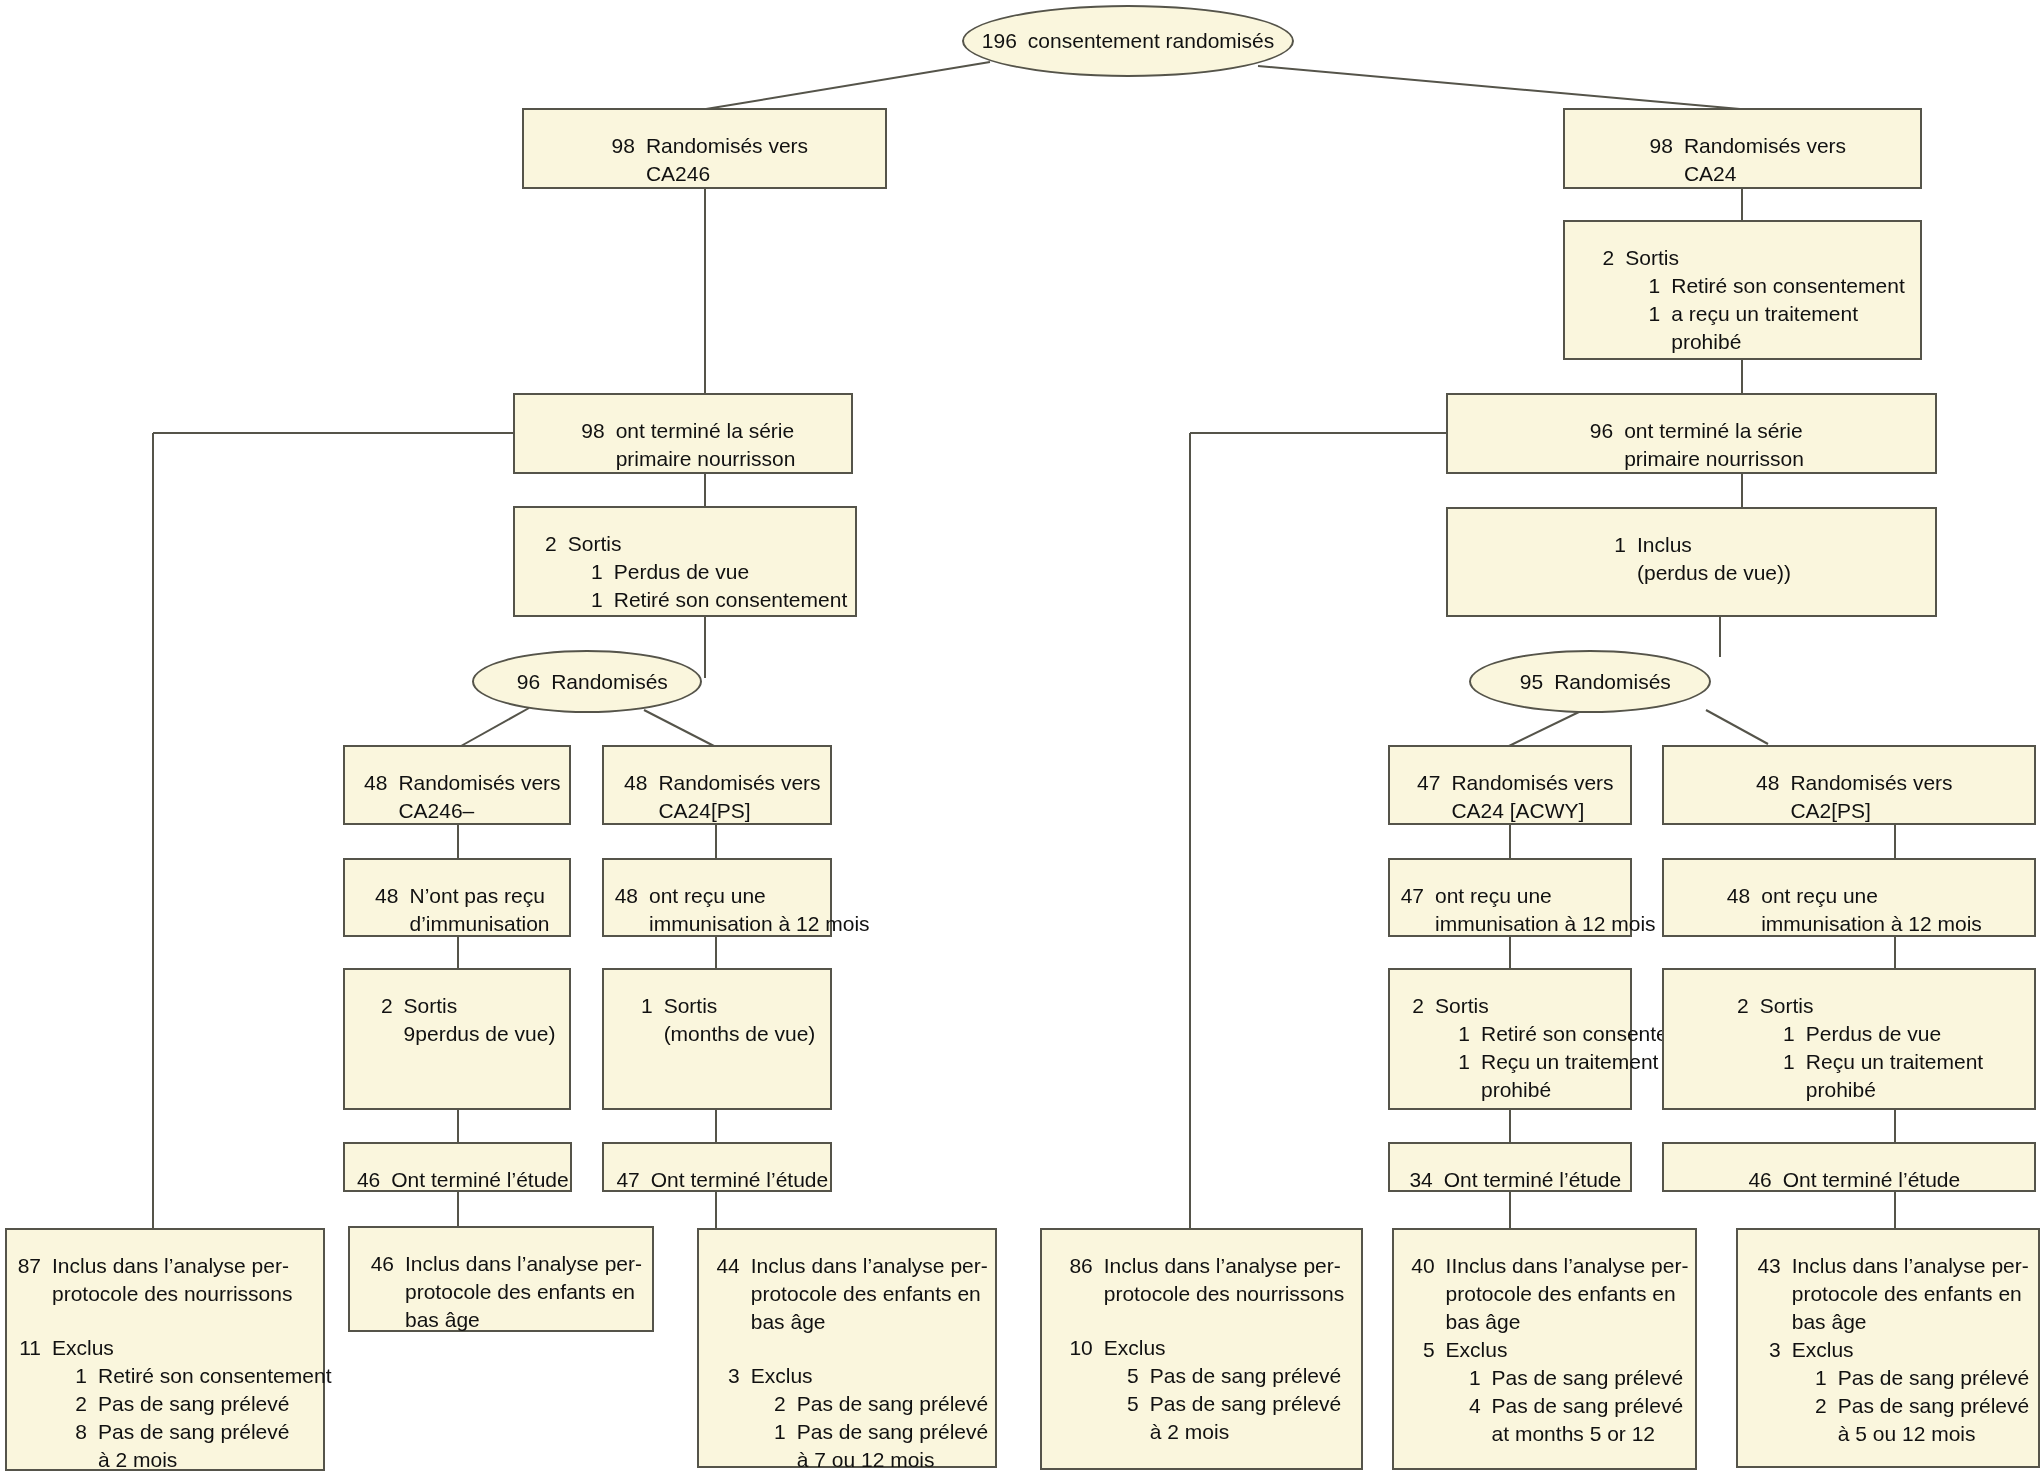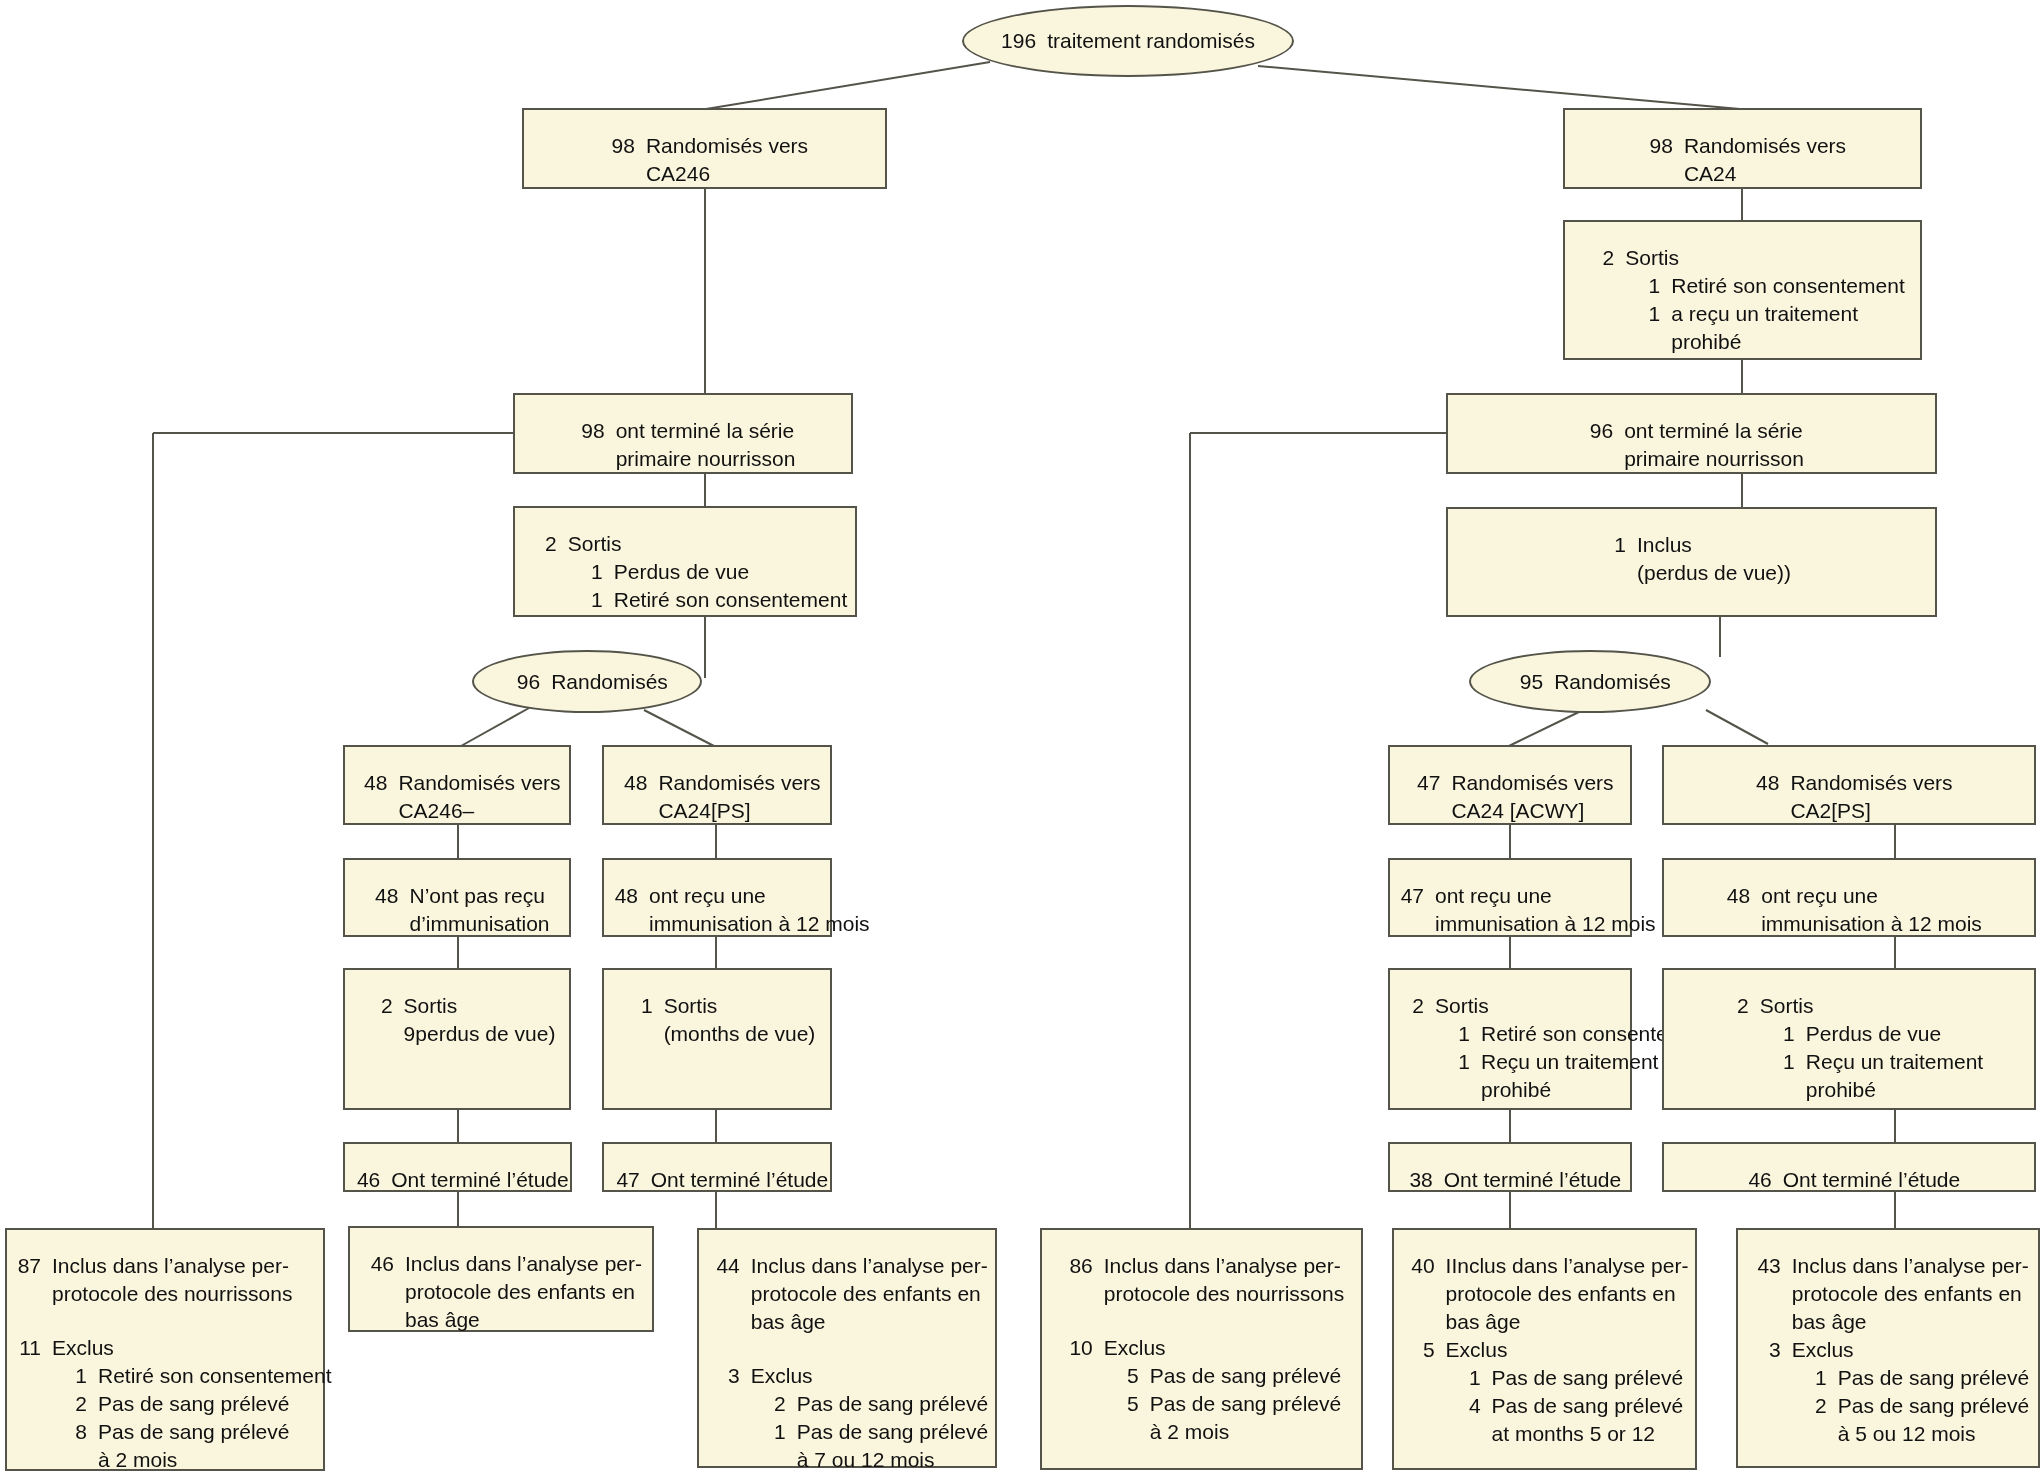--- a/index.html
+++ b/index.html
@@ -67,21 +67,21 @@
       <line x1="1510" y1="1110" x2="1510" y2="1142" stroke="#55544A" stroke-width="2"></line>
       <line x1="1510" y1="1192" x2="1510" y2="1229" stroke="#55544A" stroke-width="2"></line>
       <line x1="1895" y1="825" x2="1895" y2="858" stroke="#55544A" stroke-width="2"></line>
       <line x1="1895" y1="937" x2="1895" y2="968" stroke="#55544A" stroke-width="2"></line>
       <line x1="1895" y1="1110" x2="1895" y2="1142" stroke="#55544A" stroke-width="2"></line>
       <line x1="1895" y1="1192" x2="1895" y2="1229" stroke="#55544A" stroke-width="2"></line>
     </svg>
   <div id="nodes-layer">
       <div class="node ellipse" style="left: 962px; top: 5px; width: 332px; height: 72px;">
         <div class="tblock">
-          <div class="line"><span class="num">196</span><span class="txt">traitement randomisés</span></div>
+          <div class="line"><span class="num">196</span><span class="txt">consentement randomisés</span></div>
         </div>
       </div>
       <div class="node rect" style="left: 522px; top: 108px; width: 365px; height: 81px;"><div class="tblock"><div class="line"><span class="num">98</span><span class="txt">Randomisés vers</span></div><div class="line cont0"><span class="txt">CA246</span></div></div></div>
       <div class="node rect" style="left: 1563px; top: 108px; width: 359px; height: 81px;"><div class="tblock"><div class="line"><span class="num">98</span><span class="txt">Randomisés vers</span></div><div class="line cont0"><span class="txt">CA24</span></div></div></div>
       <div class="node rect" style="left: 1563px; top: 220px; width: 359px; height: 140px;"><div class="tblock"><div class="line"><span class="num">2</span><span class="txt">Sortis</span></div><div class="line lvl1"><span class="num">1</span><span class="txt">Retiré son consentement</span></div><div class="line lvl1"><span class="num">1</span><span class="txt">a reçu un traitement</span></div><div class="line cont1"><span class="txt">prohibé</span></div></div></div>
       <div class="node rect" style="left: 513px; top: 393px; width: 340px; height: 81px;"><div class="tblock"><div class="line"><span class="num">98</span><span class="txt">ont terminé la série</span></div><div class="line cont0"><span class="txt">primaire nourrisson</span></div></div></div>
       <div class="node rect" style="left: 1446px; top: 393px; width: 491px; height: 81px;"><div class="tblock"><div class="line"><span class="num">96</span><span class="txt">ont terminé la série</span></div><div class="line cont0"><span class="txt">primaire nourrisson</span></div></div></div>
       <div class="node rect" style="left: 513px; top: 506px; width: 344px; height: 111px;"><div class="tblock"><div class="line"><span class="num">2</span><span class="txt">Sortis</span></div><div class="line lvl1"><span class="num">1</span><span class="txt">Perdus de vue</span></div><div class="line lvl1"><span class="num">1</span><span class="txt">Retiré son consentement</span></div></div></div>
       <div class="node rect" style="left: 1446px; top: 507px; width: 491px; height: 110px;"><div class="tblock"><div class="line"><span class="num">1</span><span class="txt">Inclus</span></div><div class="line cont0"><span class="txt">(perdus de vue))</span></div></div></div>
       <div class="node ellipse" style="left: 472px; top: 650px; width: 230px; height: 63px;">
@@ -101,21 +101,21 @@
       <div class="node rect" style="left: 343px; top: 858px; width: 228px; height: 79px;"><div class="tblock"><div class="line"><span class="num">48</span><span class="txt">N’ont pas reçu</span></div><div class="line cont0"><span class="txt">d’immunisation</span></div></div></div>
       <div class="node rect" style="left: 602px; top: 858px; width: 230px; height: 79px;"><div class="tblock"><div class="line"><span class="num">48</span><span class="txt">ont reçu une</span></div><div class="line cont0"><span class="txt">immunisation à 12 mois</span></div></div></div>
       <div class="node rect" style="left: 1388px; top: 858px; width: 244px; height: 79px;"><div class="tblock"><div class="line"><span class="num">47</span><span class="txt">ont reçu une</span></div><div class="line cont0"><span class="txt">immunisation à 12 mois</span></div></div></div>
       <div class="node rect" style="left: 1662px; top: 858px; width: 374px; height: 79px;"><div class="tblock"><div class="line"><span class="num">48</span><span class="txt">ont reçu une</span></div><div class="line cont0"><span class="txt">immunisation à 12 mois</span></div></div></div>
       <div class="node rect" style="left: 343px; top: 968px; width: 228px; height: 142px;"><div class="tblock"><div class="line"><span class="num">2</span><span class="txt">Sortis</span></div><div class="line cont0"><span class="txt">9perdus de vue)</span></div></div></div>
       <div class="node rect" style="left: 602px; top: 968px; width: 230px; height: 142px;"><div class="tblock"><div class="line"><span class="num">1</span><span class="txt">Sortis</span></div><div class="line cont0"><span class="txt">(months de vue)</span></div></div></div>
       <div class="node rect" style="left: 1388px; top: 968px; width: 244px; height: 142px;"><div class="tblock"><div class="line"><span class="num">2</span><span class="txt">Sortis</span></div><div class="line lvl1"><span class="num">1</span><span class="txt">Retiré son consentement</span></div><div class="line lvl1"><span class="num">1</span><span class="txt">Reçu un traitement</span></div><div class="line cont1"><span class="txt">prohibé</span></div></div></div>
       <div class="node rect" style="left: 1662px; top: 968px; width: 374px; height: 142px;"><div class="tblock"><div class="line"><span class="num">2</span><span class="txt">Sortis</span></div><div class="line lvl1"><span class="num">1</span><span class="txt">Perdus de vue</span></div><div class="line lvl1"><span class="num">1</span><span class="txt">Reçu un traitement</span></div><div class="line cont1"><span class="txt">prohibé</span></div></div></div>
       <div class="node rect" style="left: 343px; top: 1142px; width: 229px; height: 50px;"><div class="tblock"><div class="line"><span class="num">46</span><span class="txt">Ont terminé l’étude</span></div></div></div>
       <div class="node rect" style="left: 602px; top: 1142px; width: 230px; height: 50px;"><div class="tblock"><div class="line"><span class="num">47</span><span class="txt">Ont terminé l’étude</span></div></div></div>
-      <div class="node rect" style="left: 1388px; top: 1142px; width: 244px; height: 50px;"><div class="tblock"><div class="line"><span class="num">38</span><span class="txt">Ont terminé l’étude</span></div></div></div>
+      <div class="node rect" style="left: 1388px; top: 1142px; width: 244px; height: 50px;"><div class="tblock"><div class="line"><span class="num">34</span><span class="txt">Ont terminé l’étude</span></div></div></div>
       <div class="node rect" style="left: 1662px; top: 1142px; width: 374px; height: 50px;"><div class="tblock"><div class="line"><span class="num">46</span><span class="txt">Ont terminé l’étude</span></div></div></div>
       <div class="node rect" style="left: 5px; top: 1228px; width: 320px; height: 243px;"><div class="tblock"><div class="line"><span class="num">87</span><span class="txt">Inclus dans l’analyse per-</span></div><div class="line cont0"><span class="txt">protocole des nourrissons</span></div><div class="spacer"></div><div class="line"><span class="num">11</span><span class="txt">Exclus</span></div><div class="line lvl1"><span class="num">1</span><span class="txt">Retiré son consentement</span></div><div class="line lvl1"><span class="num">2</span><span class="txt">Pas de sang prélevé</span></div><div class="line lvl1"><span class="num">8</span><span class="txt">Pas de sang prélevé</span></div><div class="line cont1"><span class="txt">à 2 mois</span></div></div></div>
       <div class="node rect" style="left: 348px; top: 1226px; width: 306px; height: 106px;"><div class="tblock"><div class="line"><span class="num">46</span><span class="txt">Inclus dans l’analyse per-</span></div><div class="line cont0"><span class="txt">protocole des enfants en</span></div><div class="line cont0"><span class="txt">bas âge</span></div></div></div>
       <div class="node rect" style="left: 697px; top: 1228px; width: 300px; height: 240px;"><div class="tblock"><div class="line"><span class="num">44</span><span class="txt">Inclus dans l’analyse per-</span></div><div class="line cont0"><span class="txt">protocole des enfants en</span></div><div class="line cont0"><span class="txt">bas âge</span></div><div class="spacer"></div><div class="line"><span class="num">3</span><span class="txt">Exclus</span></div><div class="line lvl1"><span class="num">2</span><span class="txt">Pas de sang prélevé</span></div><div class="line lvl1"><span class="num">1</span><span class="txt">Pas de sang prélevé</span></div><div class="line cont1"><span class="txt">à 7 ou 12 mois</span></div></div></div>
       <div class="node rect" style="left: 1040px; top: 1228px; width: 323px; height: 242px;"><div class="tblock"><div class="line"><span class="num">86</span><span class="txt">Inclus dans l’analyse per-</span></div><div class="line cont0"><span class="txt">protocole des nourrissons</span></div><div class="spacer"></div><div class="line"><span class="num">10</span><span class="txt">Exclus</span></div><div class="line lvl1"><span class="num">5</span><span class="txt">Pas de sang prélevé</span></div><div class="line lvl1"><span class="num">5</span><span class="txt">Pas de sang prélevé</span></div><div class="line cont1"><span class="txt">à 2 mois</span></div></div></div>
       <div class="node rect" style="left: 1392px; top: 1228px; width: 305px; height: 242px;"><div class="tblock"><div class="line"><span class="num">40</span><span class="txt">IInclus dans l’analyse per-</span></div><div class="line cont0"><span class="txt">protocole des enfants en</span></div><div class="line cont0"><span class="txt">bas âge</span></div><div class="line"><span class="num">5</span><span class="txt">Exclus</span></div><div class="line lvl1"><span class="num">1</span><span class="txt">Pas de sang prélevé</span></div><div class="line lvl1"><span class="num">4</span><span class="txt">Pas de sang prélevé</span></div><div class="line cont1"><span class="txt">at months 5 or 12</span></div></div></div>
       <div class="node rect" style="left: 1736px; top: 1228px; width: 304px; height: 240px;"><div class="tblock"><div class="line"><span class="num">43</span><span class="txt">Inclus dans l’analyse per-</span></div><div class="line cont0"><span class="txt">protocole des enfants en</span></div><div class="line cont0"><span class="txt">bas âge</span></div><div class="line"><span class="num">3</span><span class="txt">Exclus</span></div><div class="line lvl1"><span class="num">1</span><span class="txt">Pas de sang prélevé</span></div><div class="line lvl1"><span class="num">2</span><span class="txt">Pas de sang prélevé</span></div><div class="line cont1"><span class="txt">à 5 ou 12 mois</span></div></div></div>
     </div>
 </div>
 

